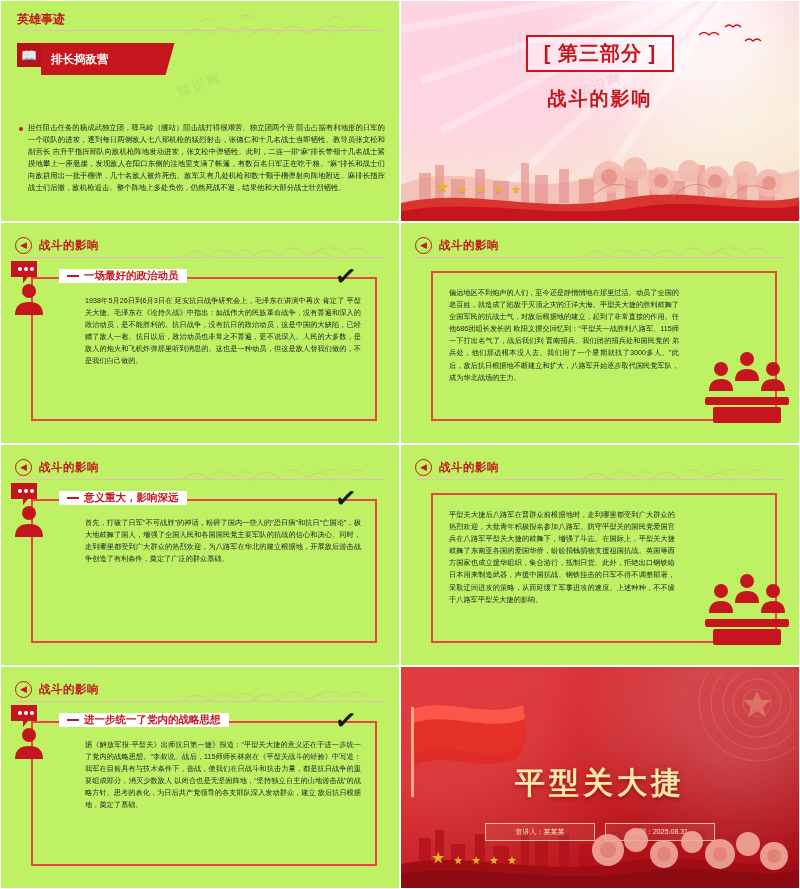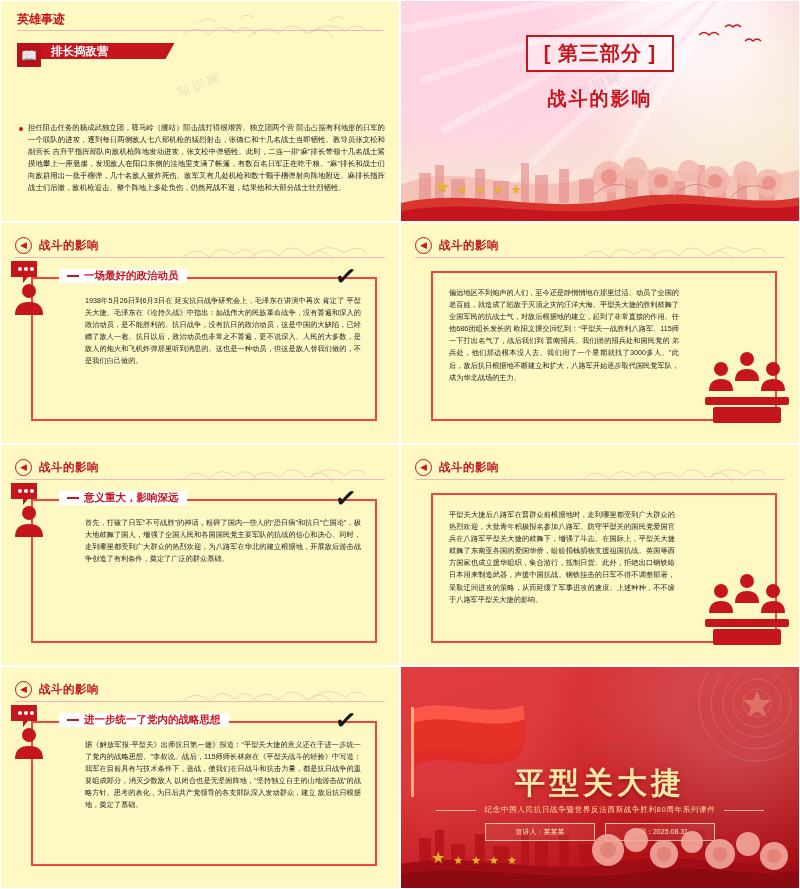--- a/index.html
+++ b/index.html
@@ -12,21 +12,21 @@
   .deck {
     width: 800px; height: 889px;
     display: grid;
     grid-template-columns: 400px 400px;
     grid-template-rows: 222px 222px 222px 223px;
     background: #ffffff;
   }
   .slide {
     position: relative;
     overflow: hidden;
-    background: #fef9c3;
+    background: #bef264;
     border: 1px solid #ffffff;
   }
 
   
   .hdr {
     position: absolute; top: 14px; left: 14px;
     display: flex; align-items: center; gap: 7px;
     z-index: 5;
   }
   .chev {
@@ -70,21 +70,21 @@
   .s1 .tagbar {
     position: absolute; top: 42px; left: 16px;
     display: flex; align-items: stretch;
   }
   .s1 .tagbar .sq {
     width: 24px; height: 24px; background: #b5121b;
     display: flex; align-items: center; justify-content: center;
     color: #fff; font-size: 13px;
   }
   .s1 .tagbar .lbl {
-    height: 16px; padding: 0 66px 0 10px;
+    height: 32px; padding: 0 66px 0 10px;
     background: #c4161c; color: #fff;
     font-size: 11.5px; font-weight: bold;
     display: flex; align-items: center;
     clip-path: polygon(0 0, 100% 0, calc(100% - 9px) 100%, 0 100%);
   }
   .s1 .body {
     position: absolute; top: 78px; left: 18px; right: 14px;
     font-size: 7.4px; line-height: 1.62; color: #222;
     text-align: justify;
     margin-top: 43px;
@@ -511,25 +511,20 @@
         <circle cx="112" cy="30" r="58"></circle>
       </g>
       <path d="M112 18 l4 9 h10 l-8 7 3 10 -9 -6 -9 6 3 -10 -8 -7 h10z" fill="#ffe9a8" opacity=".8"></path>
     </svg>
     <svg class="flag" viewBox="0 0 150 120">
       <path d="M6 16 C40 4 78 26 116 12 C120 34 118 46 112 56 C74 70 40 46 8 60 Z" fill="#ff5a4a" opacity=".9"></path>
       <path d="M6 30 C42 18 80 40 118 26 C120 44 116 56 110 66 C72 80 38 58 8 72 Z" fill="#e02a22" opacity=".85"></path>
       <rect x="4" y="14" width="3" height="90" fill="#ffd9a0" opacity=".7"></rect>
     </svg>
     <div class="ftitle">平型关大捷</div>
-    <div class="fsub">
-      <span class="line"></span>
-      <span>纪念中国人民抗日战争暨世界反法西斯战争胜利80周年系列课件</span>
-      <span class="line"></span>
-    </div>
     <div class="meta">
       <div class="box">宣讲人：某某某</div>
       <div class="box">时间：2025.08.31</div>
     </div>
     <svg class="fcity" viewBox="0 0 400 90" preserveAspectRatio="none">
       <g fill="#b3121a" opacity=".8">
         <rect x="18" y="40" width="12" height="34"></rect>
           <rect x="34" y="32" width="9" height="42"></rect>
         <rect x="50" y="46" width="14" height="28"></rect>
           <rect x="74" y="36" width="10" height="38"></rect>

